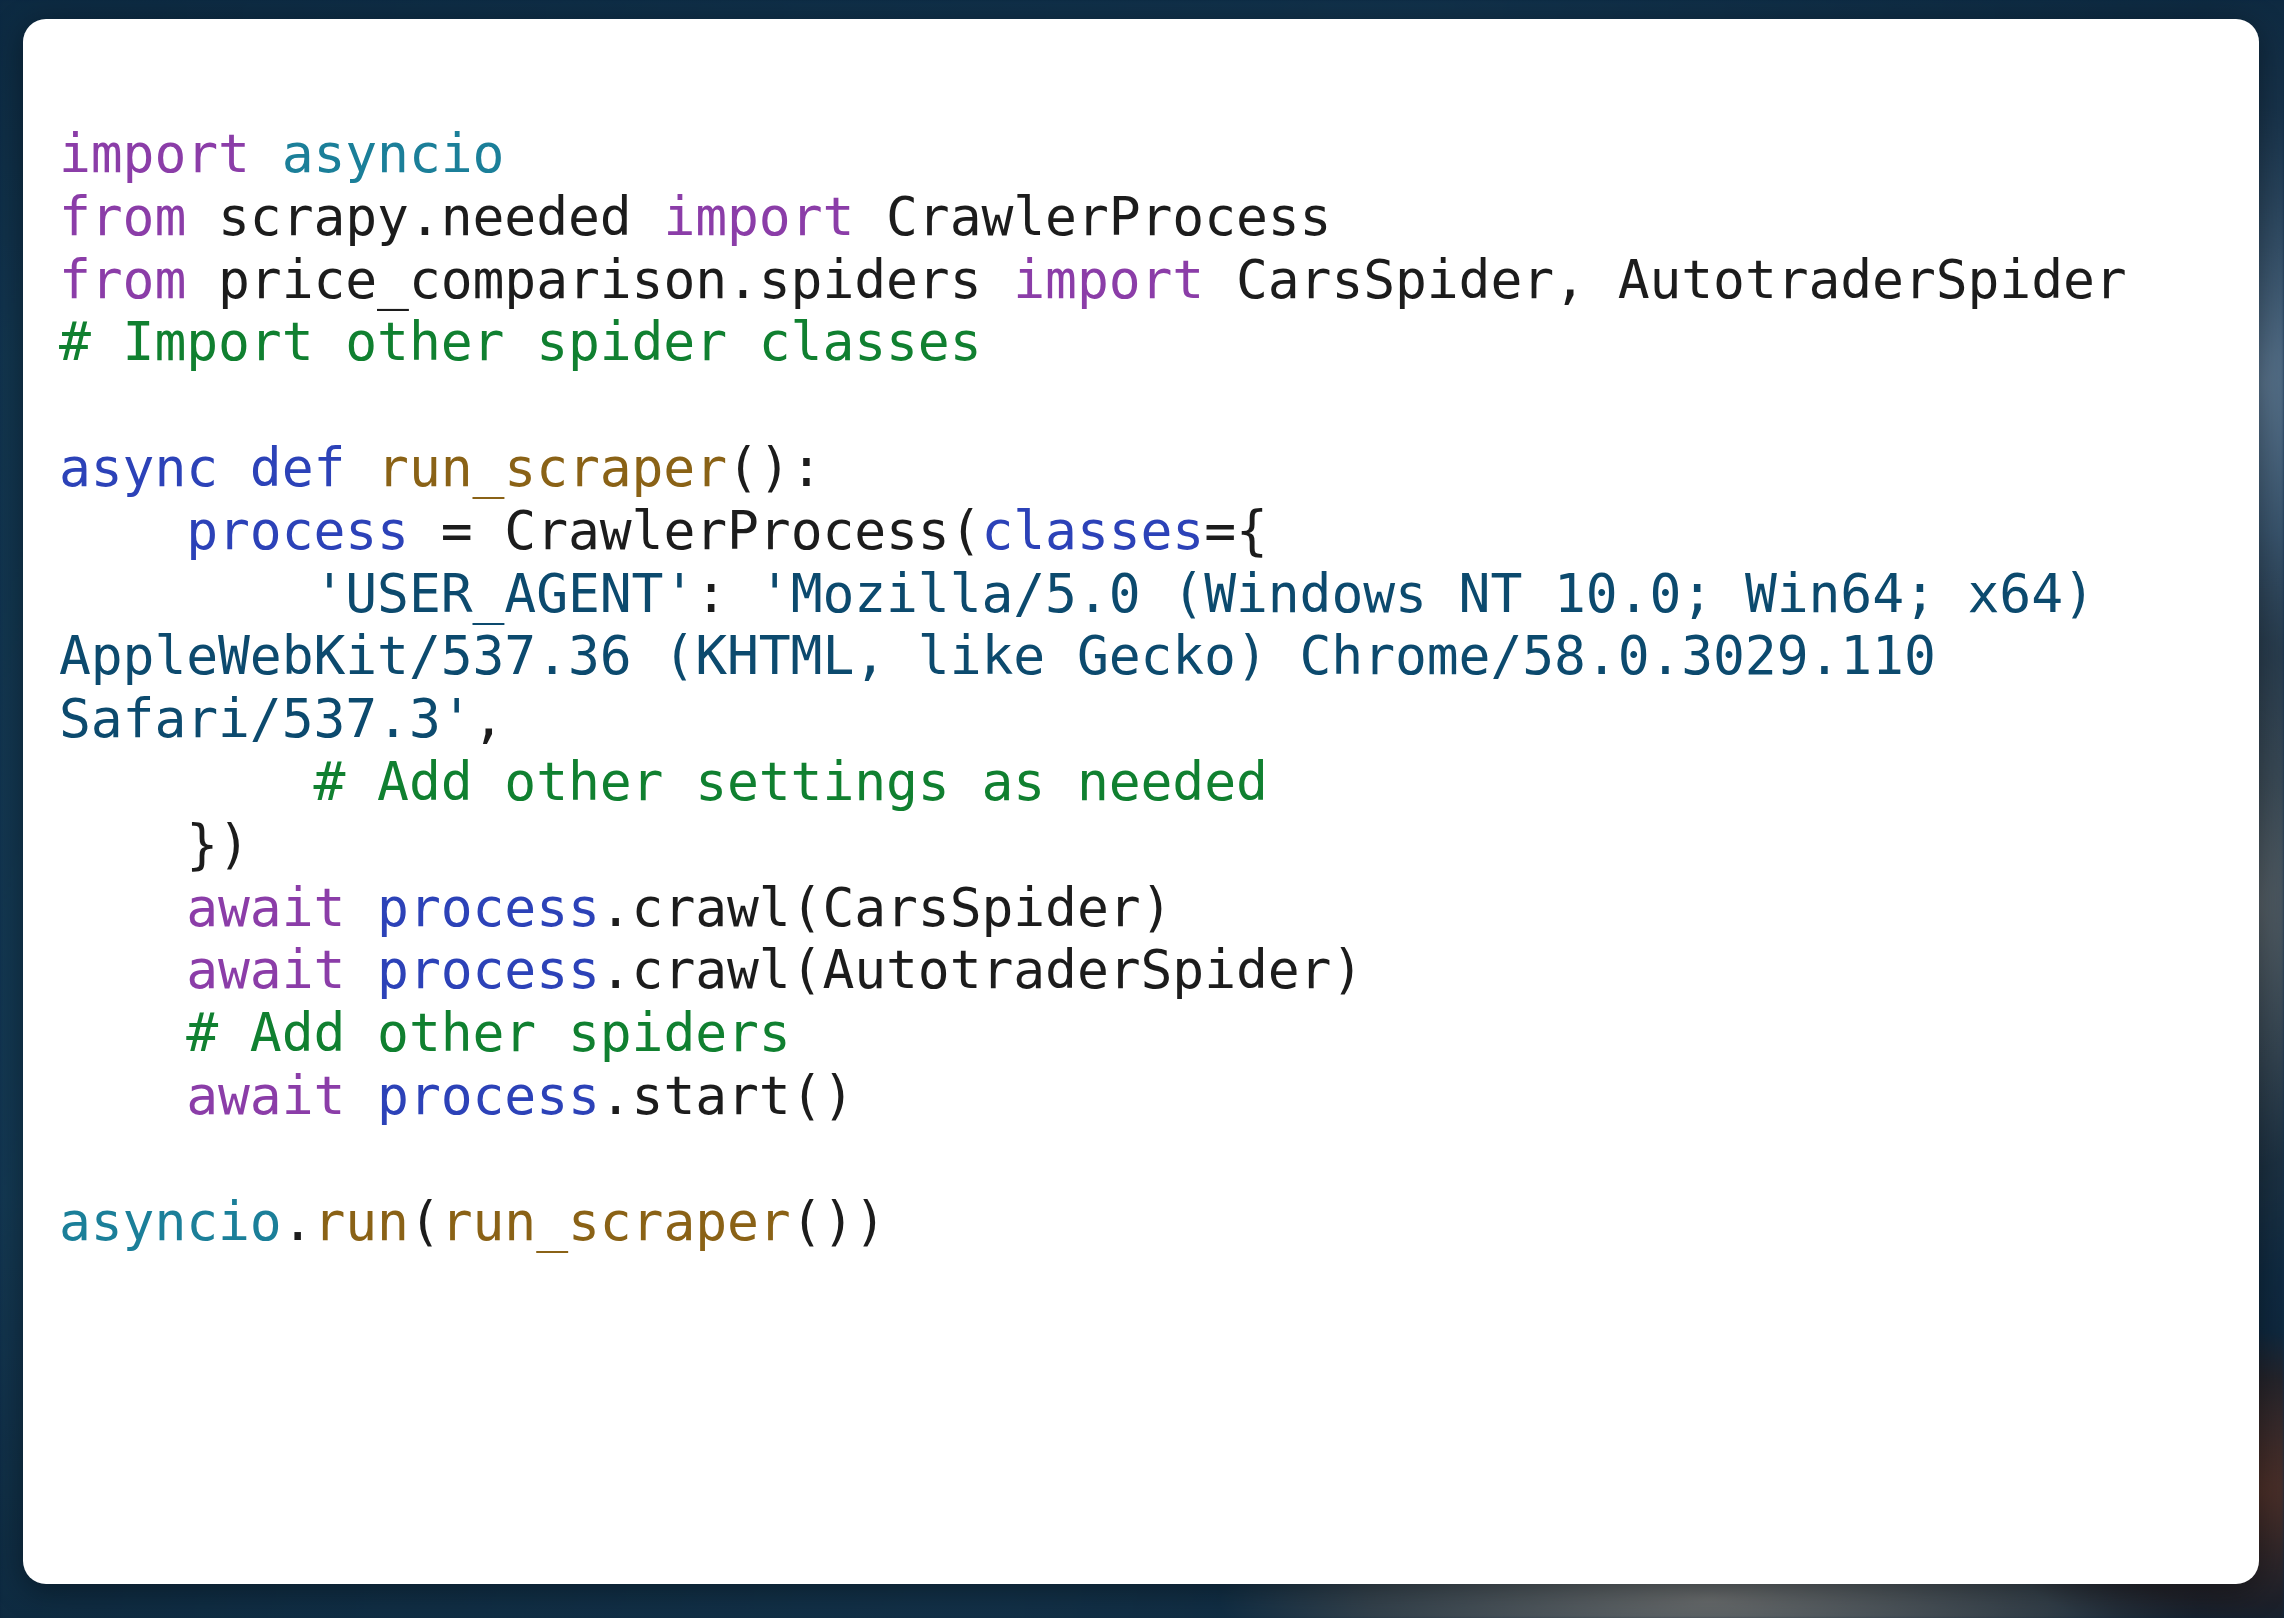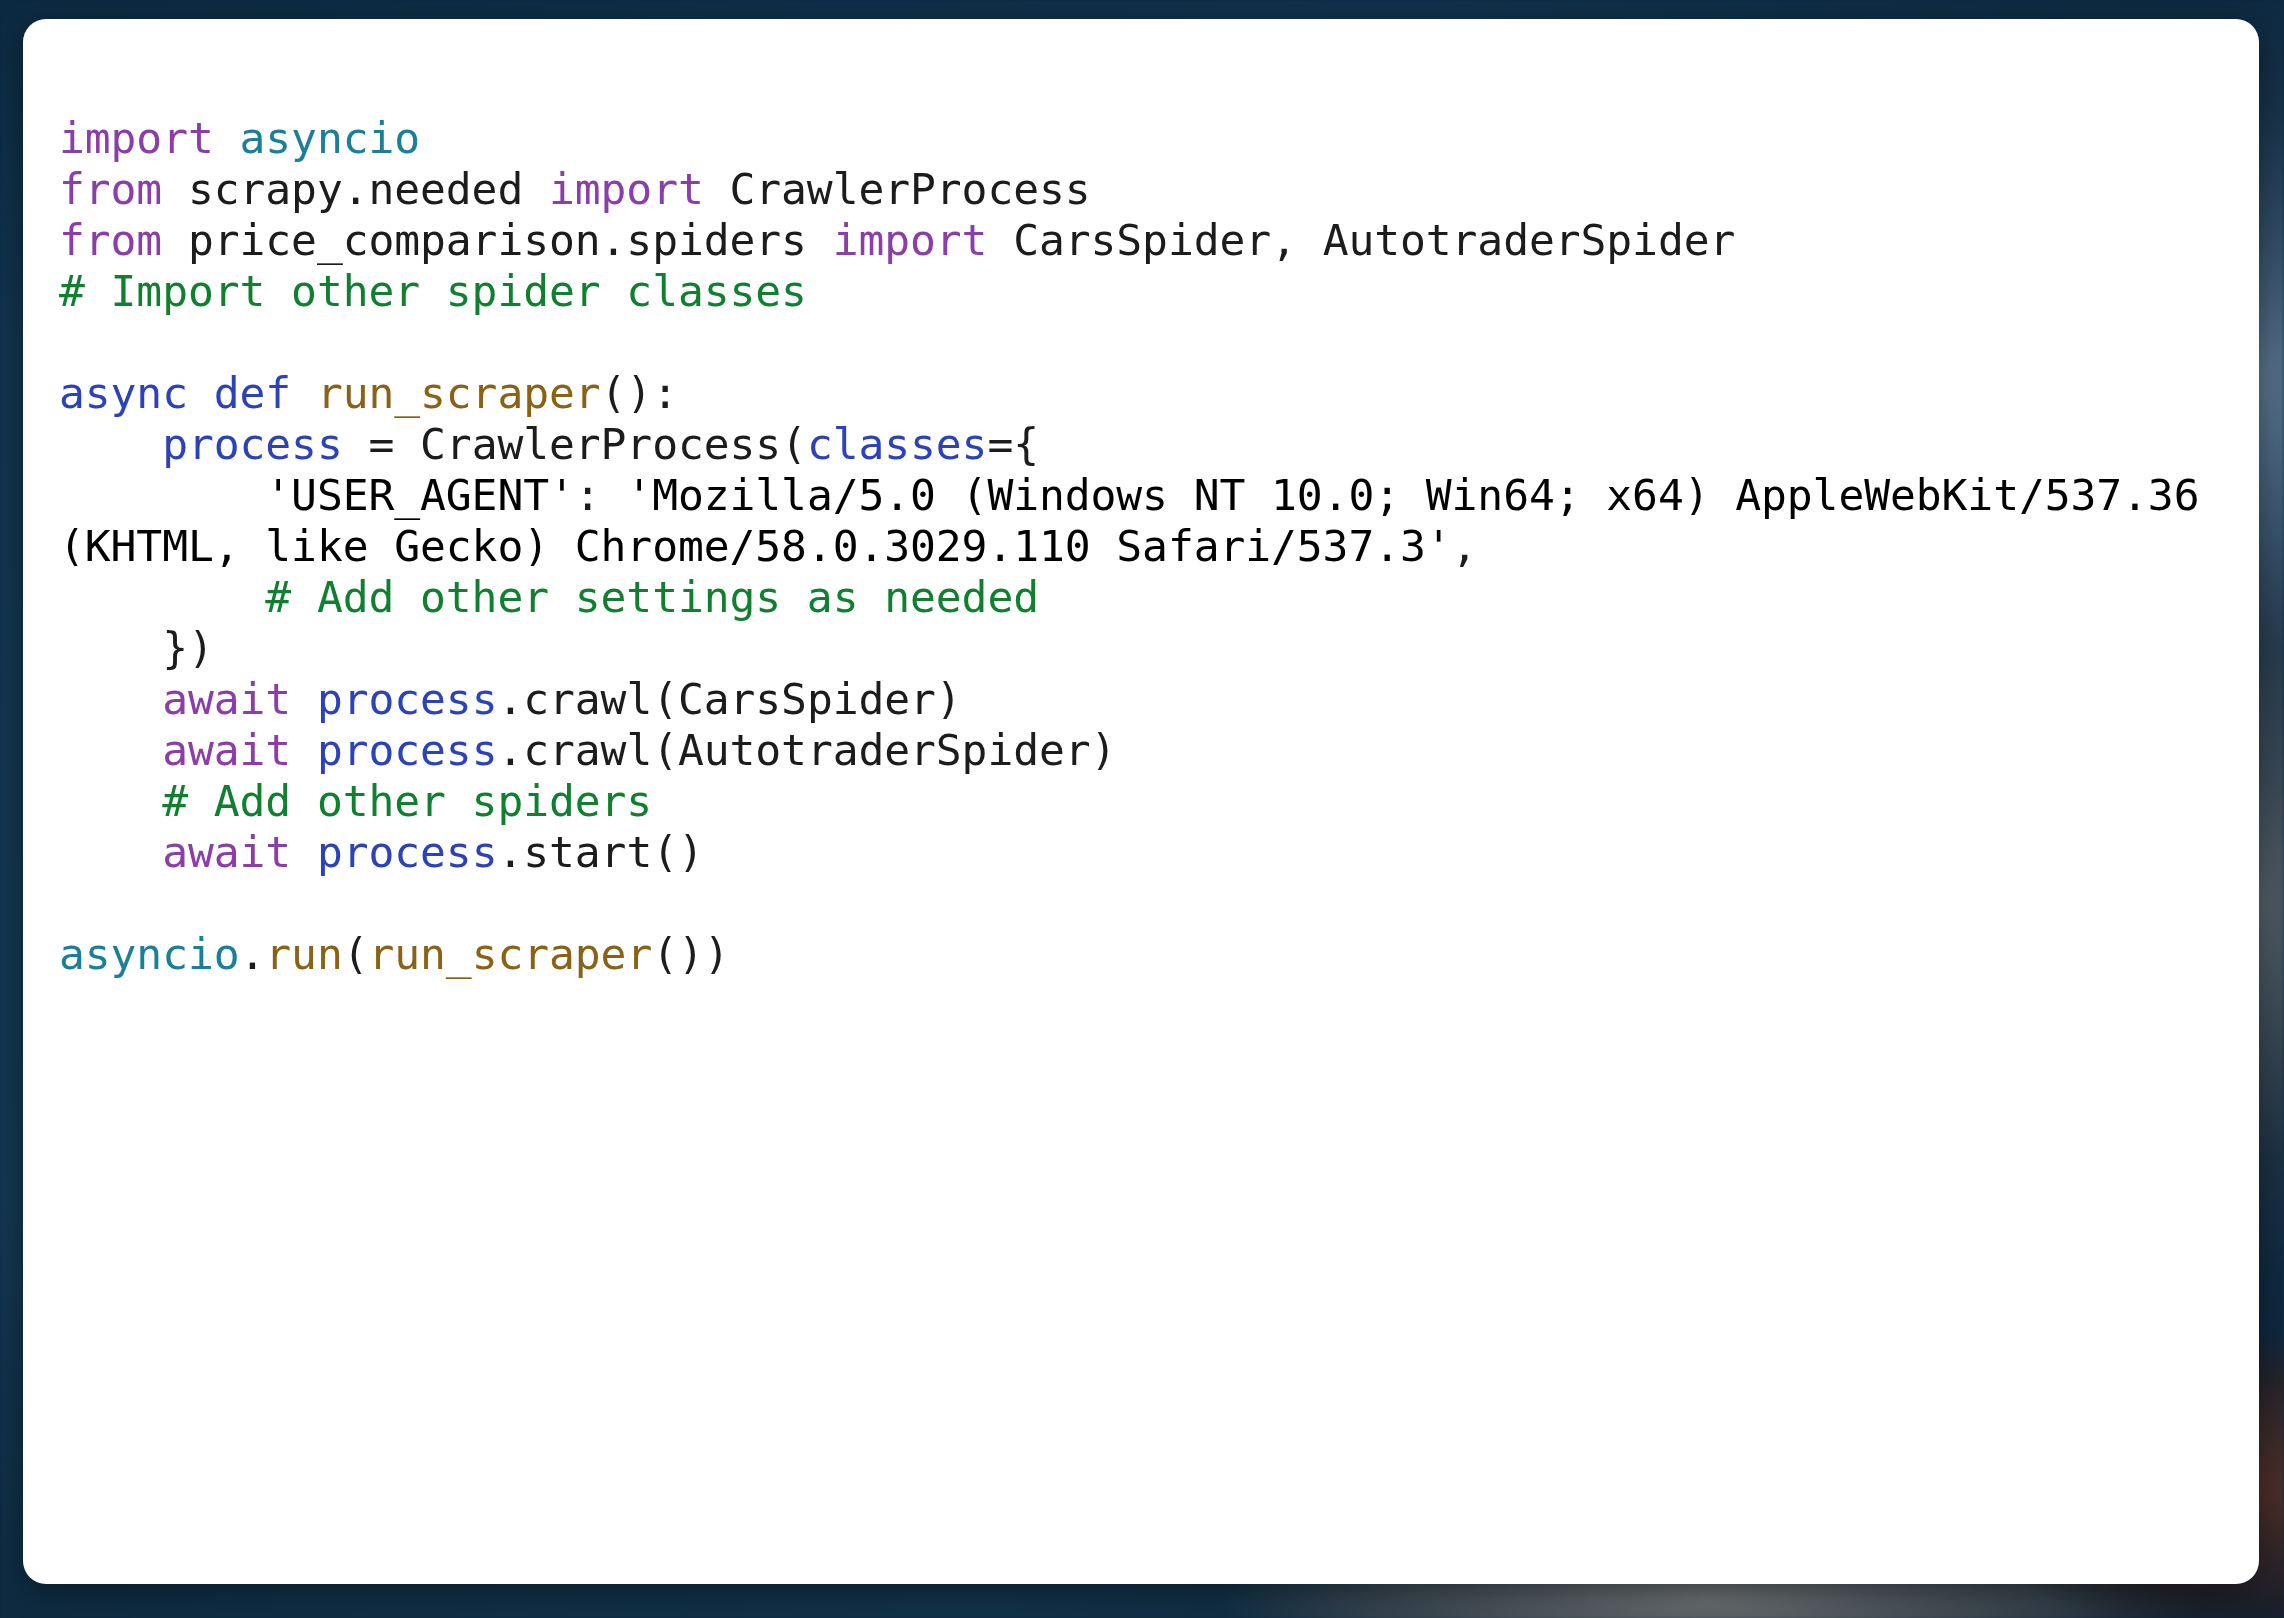--- a/index.html
+++ b/index.html
@@ -52,38 +52,38 @@
     box-shadow: 0 6.8px 31px rgba(0,0,0,.38);
     overflow: hidden;
   }
 
   #code-block {
     position: absolute;
     left: 36px;
     top: 51px;
     right: 11px;
     font-family: "DejaVu Sans Mono", "Liberation Mono", monospace;
-    font-size: 43px;
+    font-size: 53px;
     line-height: 1.185;
     white-space: pre-wrap;
     word-break: break-word;
     color: #1c1c1c;
     letter-spacing: -0.1px;
   }
 
   .ln { display: block; min-height: 51px; }
   .ln.blank { min-height: 51px; }
 
   
   .t-kw   { color: #8b3da8; }      
   .t-kw2  { color: #2c42b8; }      
   .t-mod  { color: #1b7f99; }      
   .t-fn   { color: #8a6216; }      
   .t-var  { color: #2c42b8; margin-top: 29px; }      
-  .t-str  { color: #000000; }      
+  .t-str  { color: #0c4a6e; }      
   .t-com  { color: #108030; }      
   .t-pln  { color: #1c1c1c; }      
 </style>
 </head>
 <body>
 
 <div id="backdrop"></div>
 <div id="backdrop-dark"></div>
 
 <div id="code-card">

